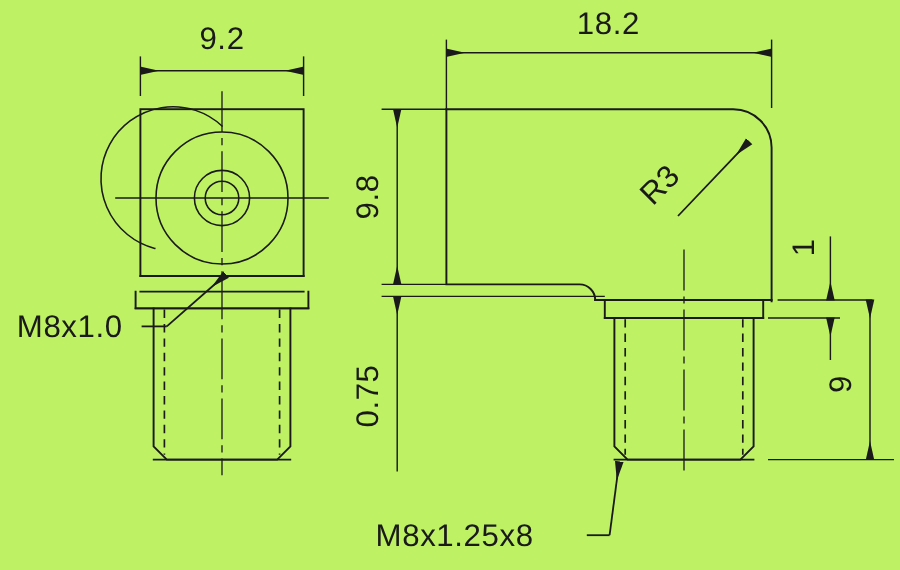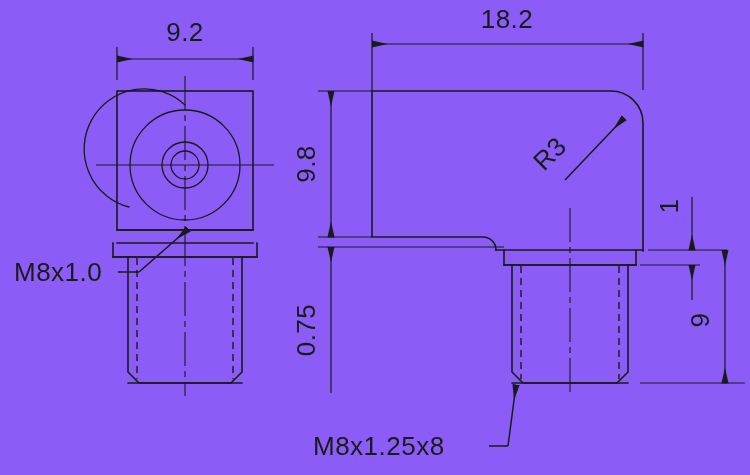--- a/index.html
+++ b/index.html
@@ -8,21 +8,21 @@
     padding: 0;
     background: #ffffff;
   }
   body {
     font-family: "Liberation Sans", sans-serif;
   }
   #drawing-root {
     position: relative;
     width: 750px;
     height: 475px;
-    background: #8b5cf6;
+    background: #bef264;
     overflow: hidden;
   }
   #drawing-svg {
     display: block;
     width: 750px;
     height: 475px;
   }
   .obj-line {
     fill: none;
     stroke: #1a1a1a;

